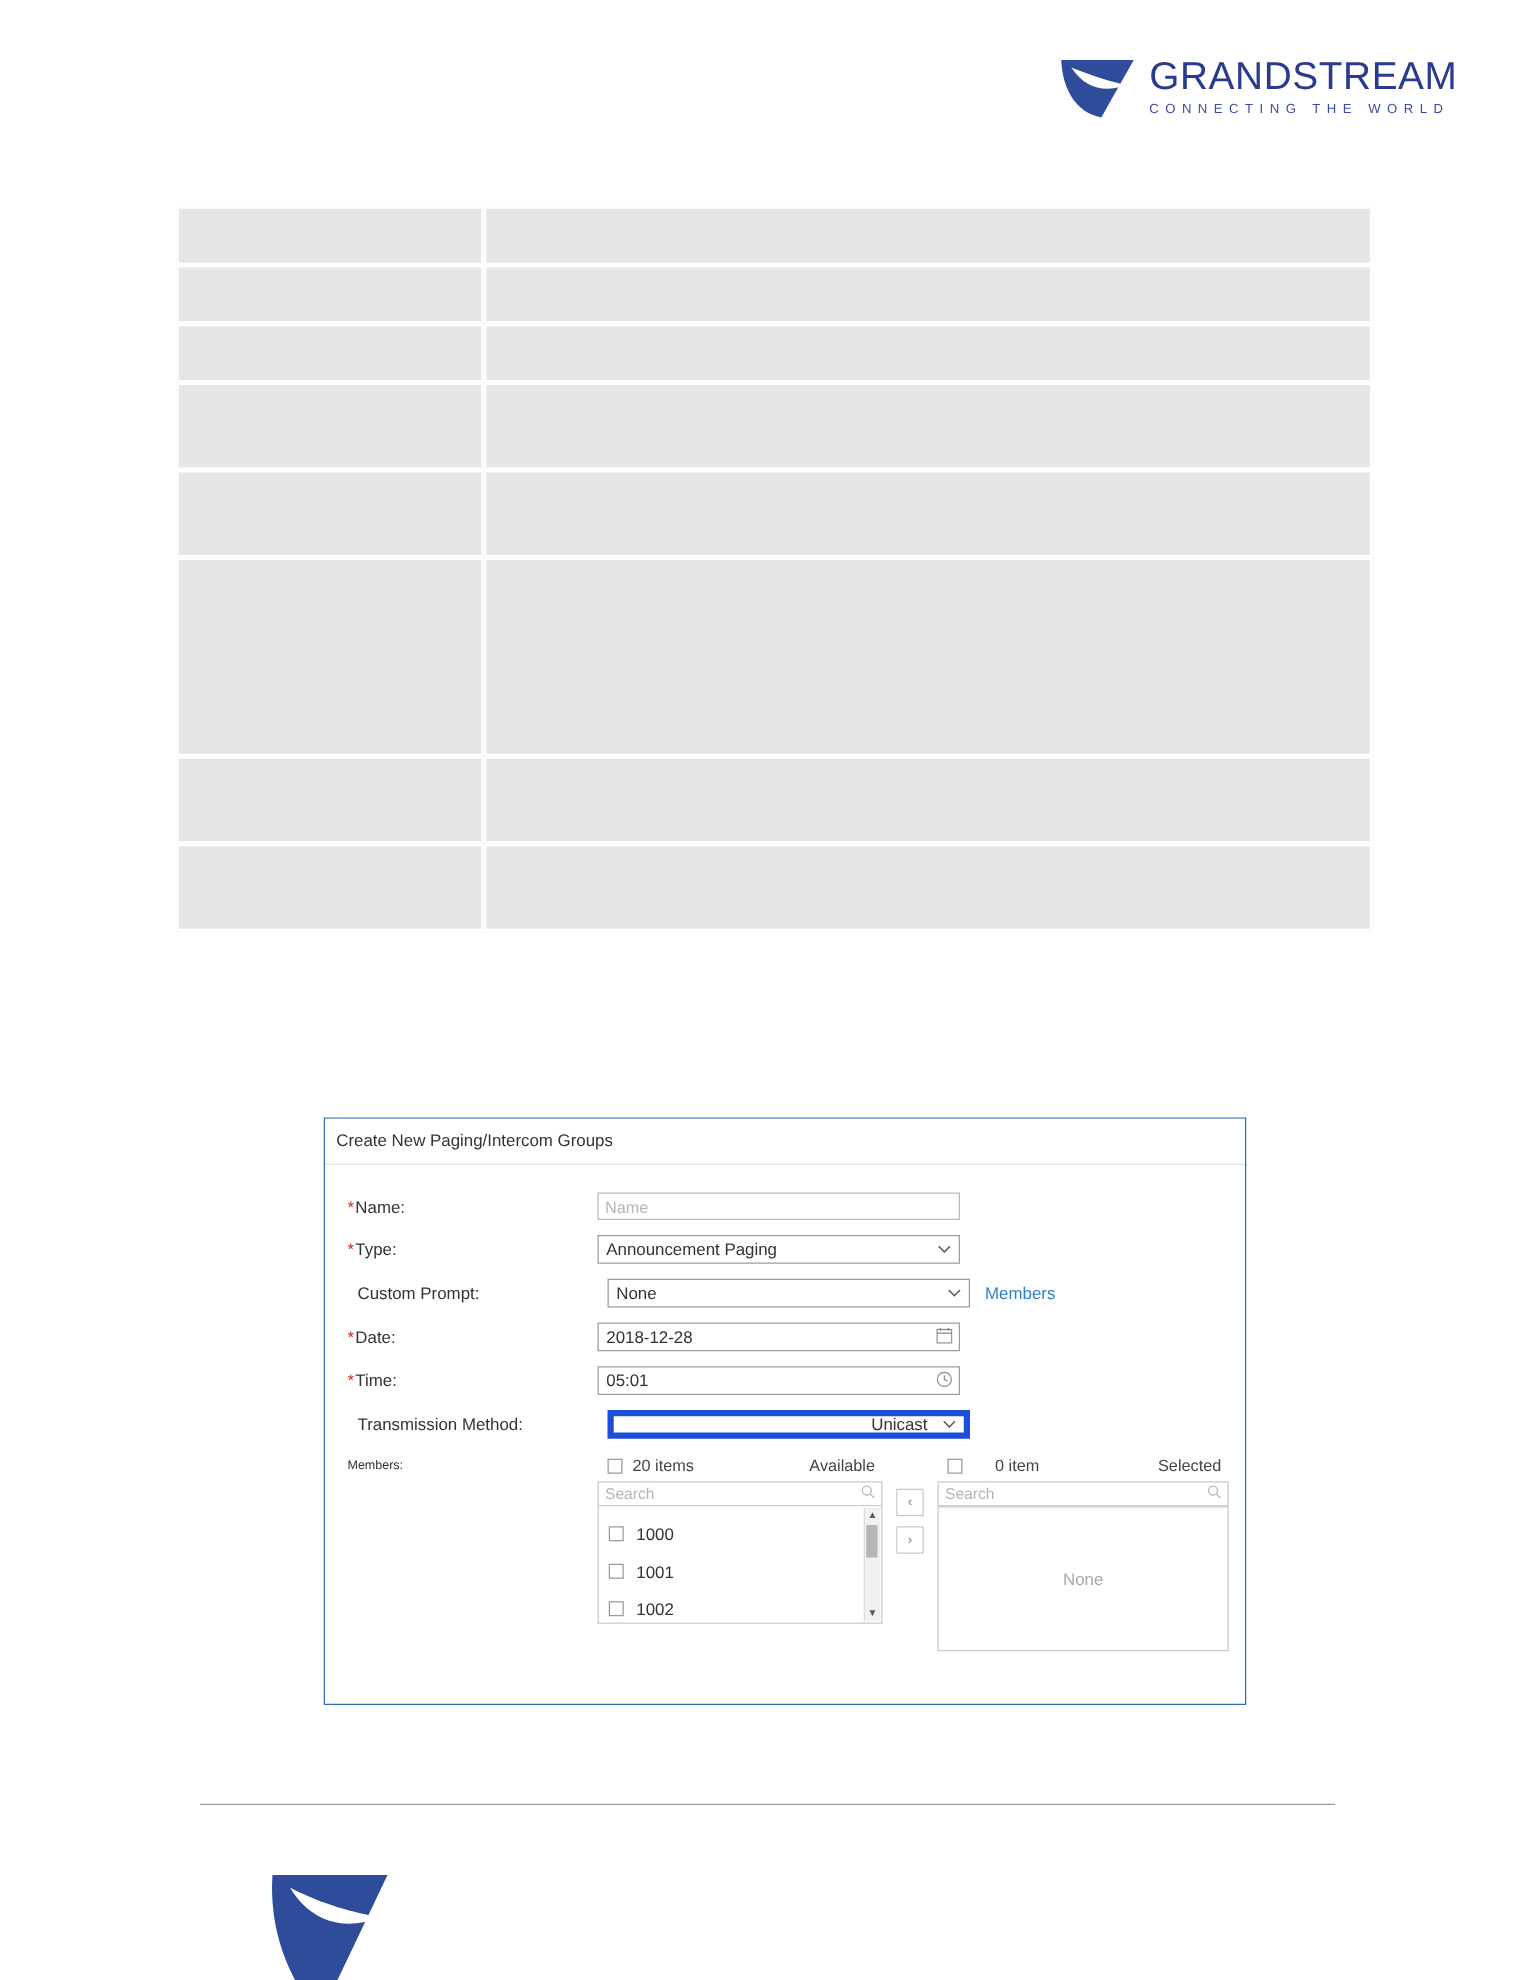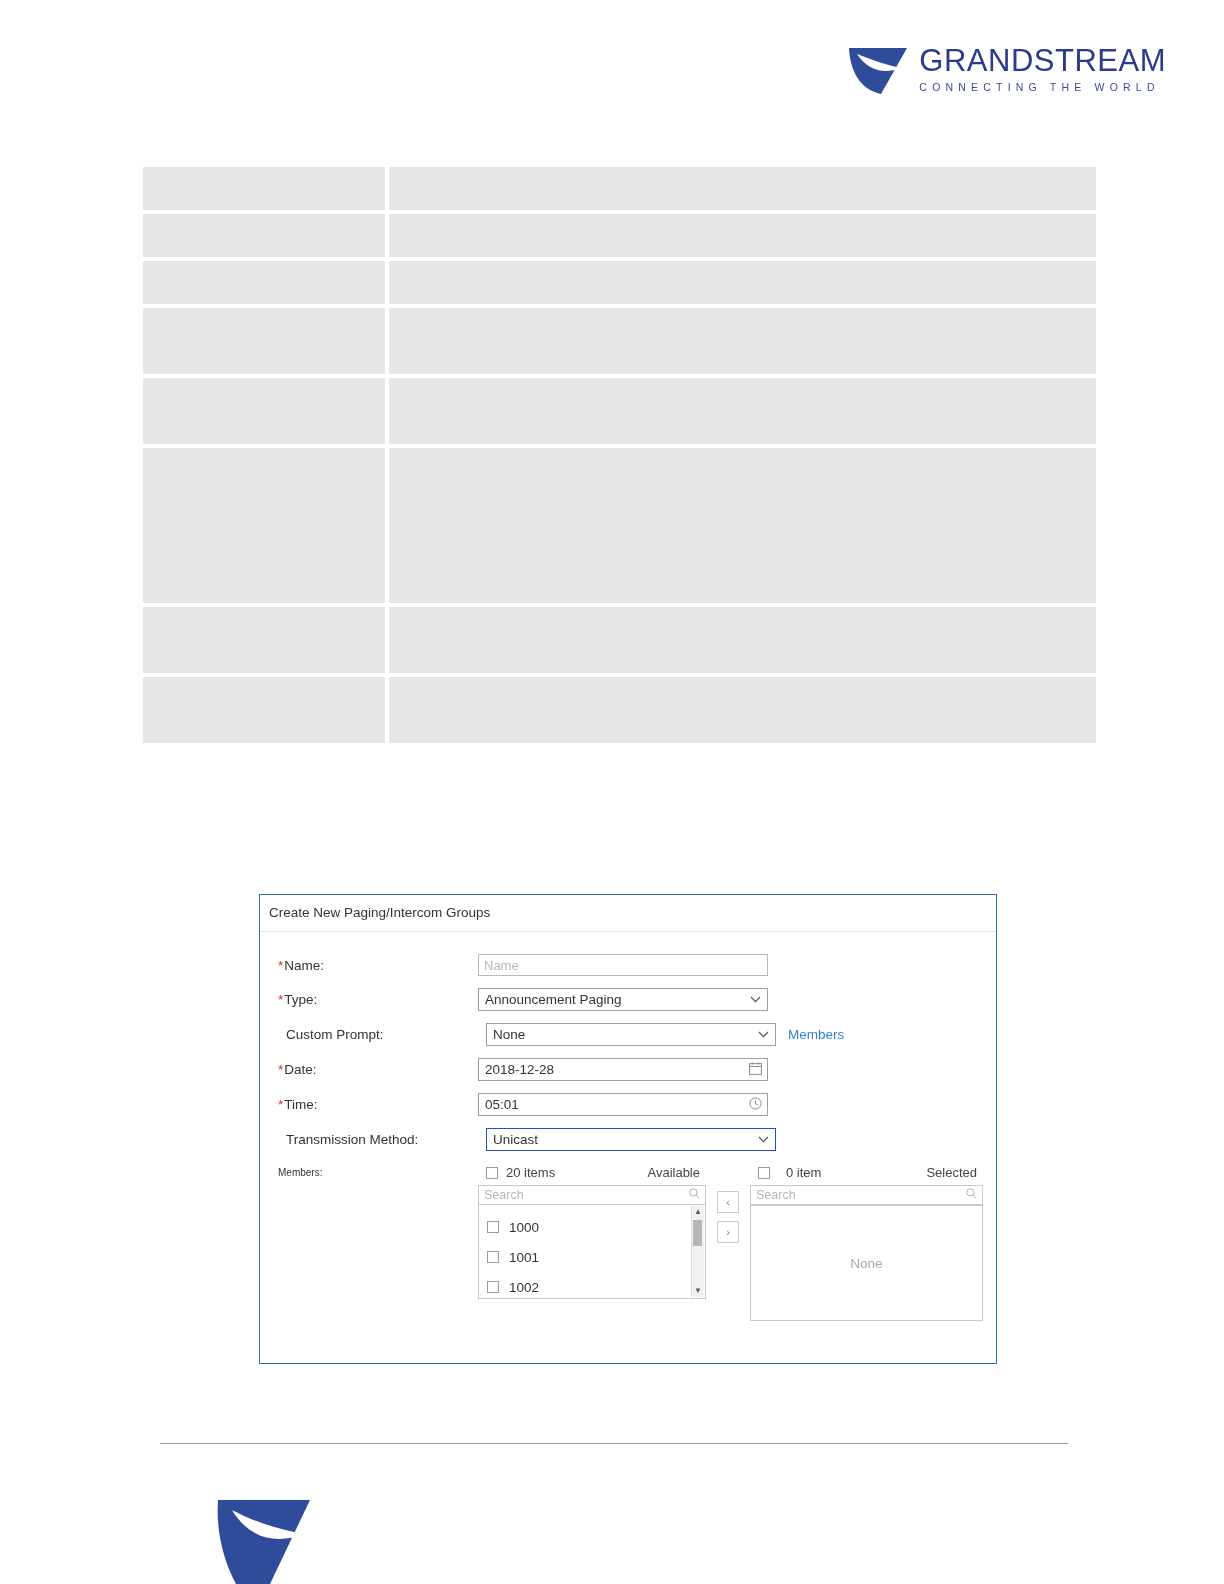--- a/index.html
+++ b/index.html
@@ -135,21 +135,21 @@
     box-sizing: border-box;
     display: flex;
     align-items: center;
     justify-content: space-between;
     padding: 0 6px 0 6px;
     font-size: 13.5px;
     background: #fff;
     color: #333;
     gap: 12px;
   }
-  .select-box.focused { border: 1px solid #1d4ed8; }
+  .select-box.focused { border: 5px solid #1d4ed8; justify-content: flex-end; }
   .chev-svg { display:block; }
 
   .prompt-link {
     color: #2f7fd0;
     font-size: 13.5px;
     margin-left: 12px;
     text-decoration: none;
   }
 
   .chk {
@@ -291,21 +291,21 @@
   }
   .sel-col { width: 233px; }
   .sel-head {
     display: flex;
     align-items: center;
     justify-content: space-between;
     padding: 0 6px 5px 8px;
     font-size: 13px;
     color: #444;
   }
-  .sel-head .left { display: flex; align-items: center; gap: 16px; }
+  .sel-head .left { display: flex; align-items: center; gap: 26px; }
 
   
   .footer-line {
     position: absolute;
     left: 160px;
     top: 1443px;
     width: 908px;
     height: 1px;
     background: #9a9a9a;
   }

